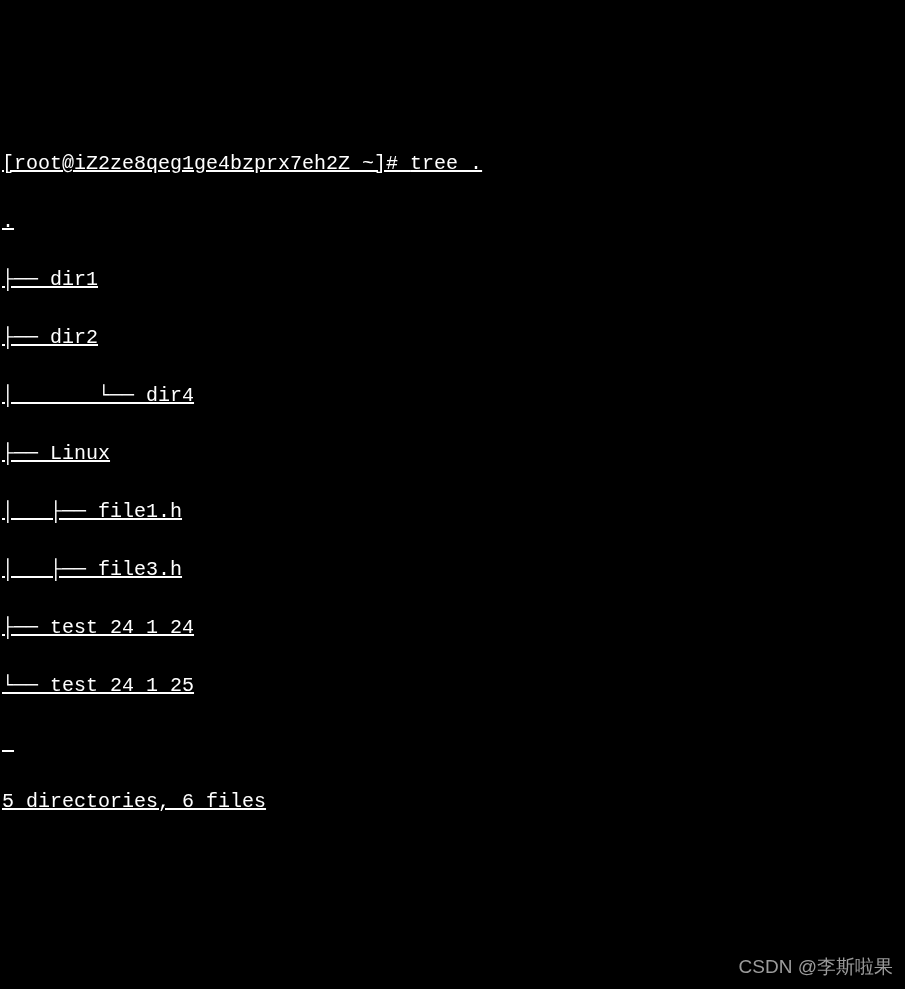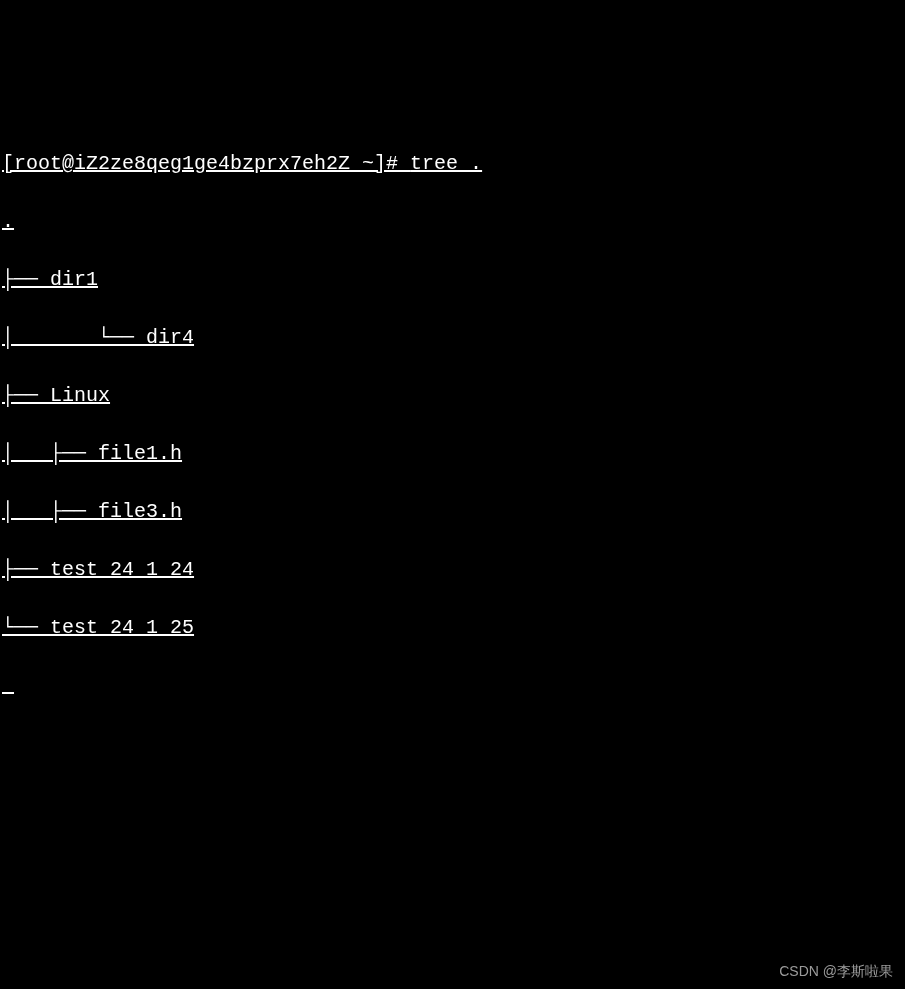--- a/index.html
+++ b/index.html
@@ -22,45 +22,47 @@
     }
     .line {
       display: block;
       text-decoration: underline;
     }
     .watermark {
       position: absolute;
       bottom: 8px;
       right: 12px;
       color: #b7b7b7;
-      font-size: 14px;
+      font-size: 19px;
       font-family: sans-serif;
       opacity: 0.85;
     }
     .wm-link {
       text-decoration: none;
       color: #b7b7b7;
     }
   </style>
 </head>
 <body>
 
 
 
 <div>
 <span class="line"><span>[root@iZ2ze8qeg1ge4bzprx7eh2Z ~]# </span><span>tree .</span></span>
 <span class="line">.</span>
 <span class="line">├── dir1</span>
+<span class="line">├── dir2</span>
 <span class="line">│       └── dir4</span>
 <span class="line">├── Linux</span>
 <span class="line">│   ├── file1.h</span>
 <span class="line">│   ├── file3.h</span>
 <span class="line">├── test_24_1_24</span>
 <span class="line">└── test_24_1_25</span>
 <span class="line"> </span>
+<span class="line">5 directories, 6 files</span>
 
 
 
 
 
 
 
 
 
 

